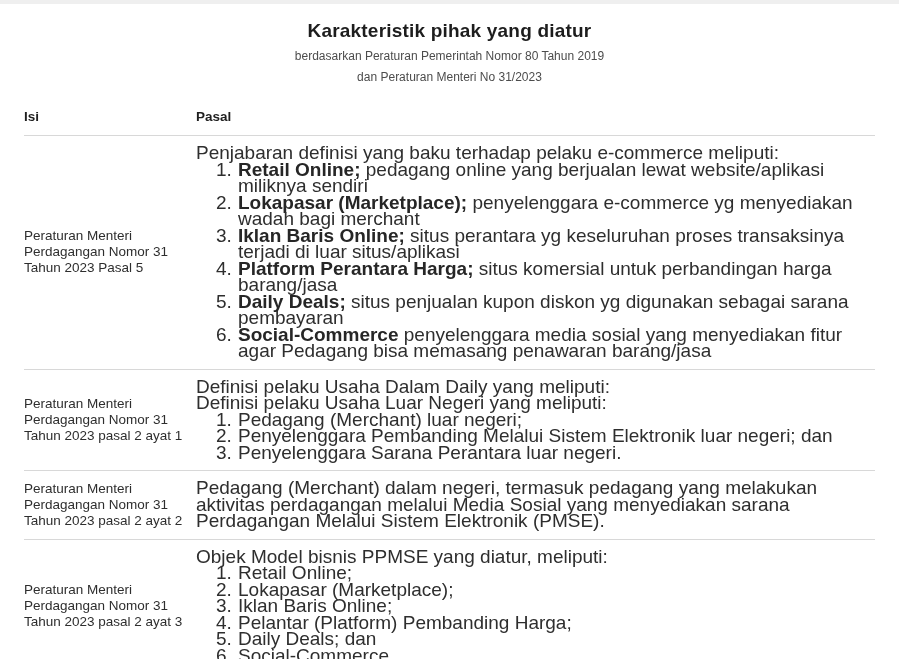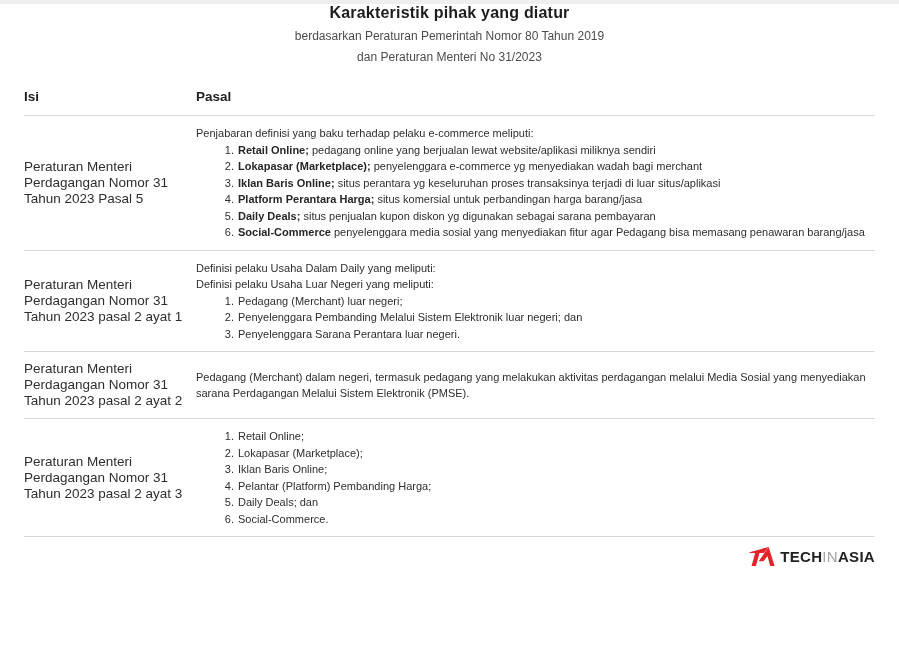--- a/index.html
+++ b/index.html
@@ -13,22 +13,22 @@
   .top-strip {
     width: 100%;
     height: 4px;
     background: #efefef;
   }
   .page {
     padding: 0 24px;
   }
   header { text-align: center; }
   h1.title {
-    margin-top: 0;
-    font-size: 16px;
+    margin-top: 16px;
+    font-size: 19px;
     font-weight: 700;
     color: #1d1d1d;
     letter-spacing: 0.2px;
   }
   .subtitle {
     font-size: 12px;
     line-height: 19px;
     color: #4c4c4c;
     margin-top: 2px;
   }
@@ -54,21 +54,21 @@
     border-bottom: 1px solid #d8d8d8;
   }
   .pasal {
     font-size: 13.5px;
     line-height: 16px;
     white-space: pre-line;
     color: #2e2e2e;
     padding-right: 10px;
   }
   .isi {
-    font-size: 11px;
+    font-size: 19px;
     line-height: 16.5px;
     color: #2e2e2e;
   }
   .itext { }
   .ilist {
     list-style-position: outside;
     margin: 0;
     padding-left: 41px;
   }
   .ilist li { padding-left: 1px; }
@@ -148,20 +148,21 @@
 Tahun 2023 pasal 2 ayat 2</div>
           <div class="isi">
             <div class="itext">Pedagang (Merchant) dalam negeri, termasuk pedagang yang melakukan aktivitas perdagangan melalui Media Sosial yang menyediakan sarana Perdagangan Melalui Sistem Elektronik (PMSE).</div>
           </div>
         </div>
         <div class="row">
           <div class="pasal">Peraturan Menteri
 Perdagangan Nomor 31
 Tahun 2023 pasal 2 ayat 3</div>
           <div class="isi">
+            <div class="itext">Objek Model bisnis PPMSE yang diatur, meliputi:</div>
             <ol class="ilist">
               <li>Retail Online;</li>
               <li>Lokapasar (Marketplace);</li>
               <li>Iklan Baris Online;</li>
               <li>Pelantar (Platform) Pembanding Harga;</li>
               <li>Daily Deals; dan</li>
               <li>Social-Commerce.</li>
             </ol>
           </div>
         </div>

